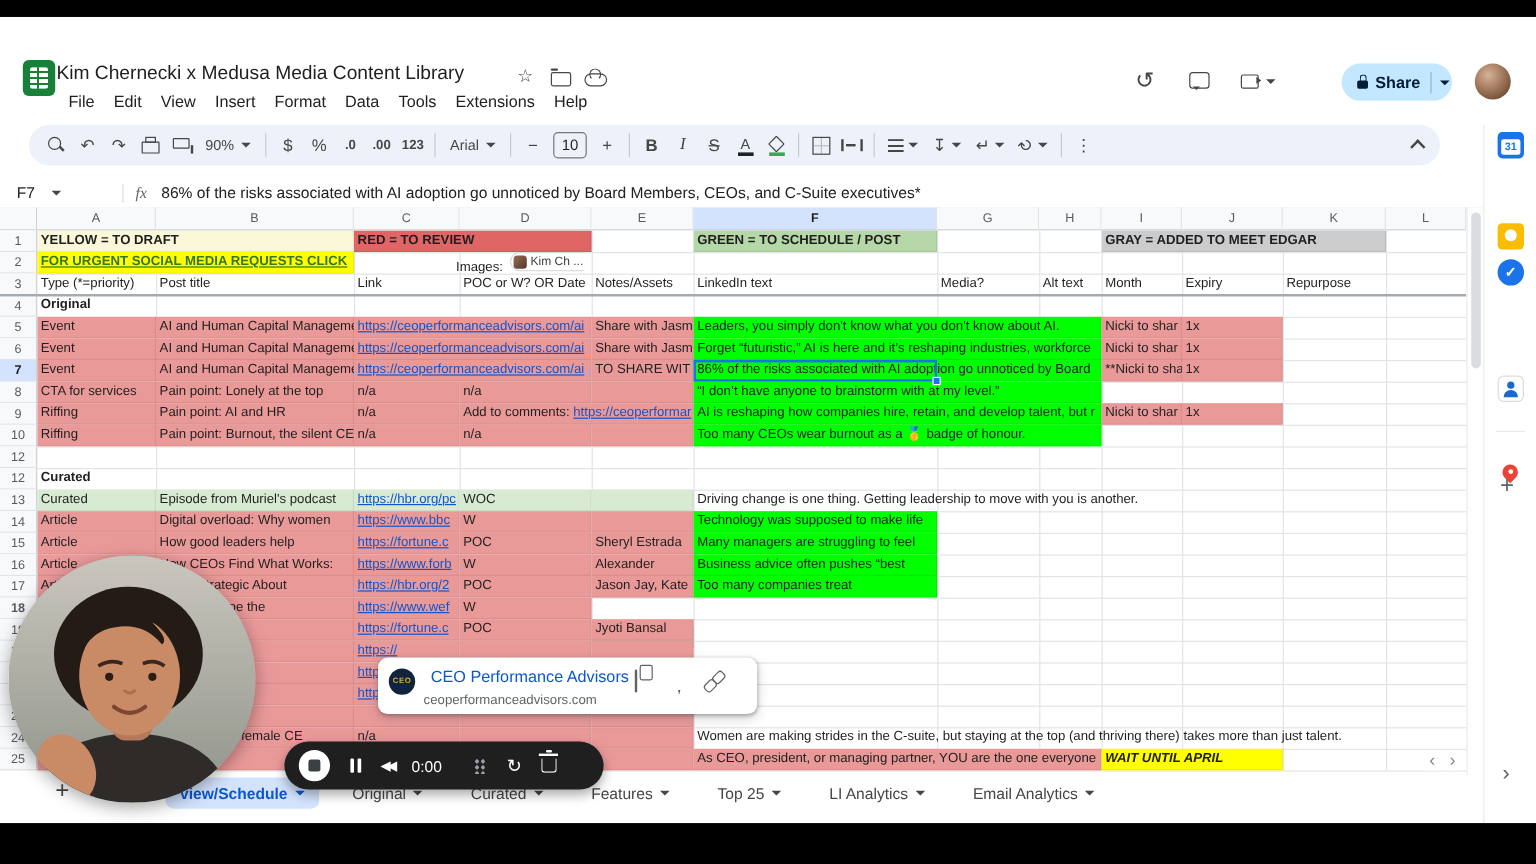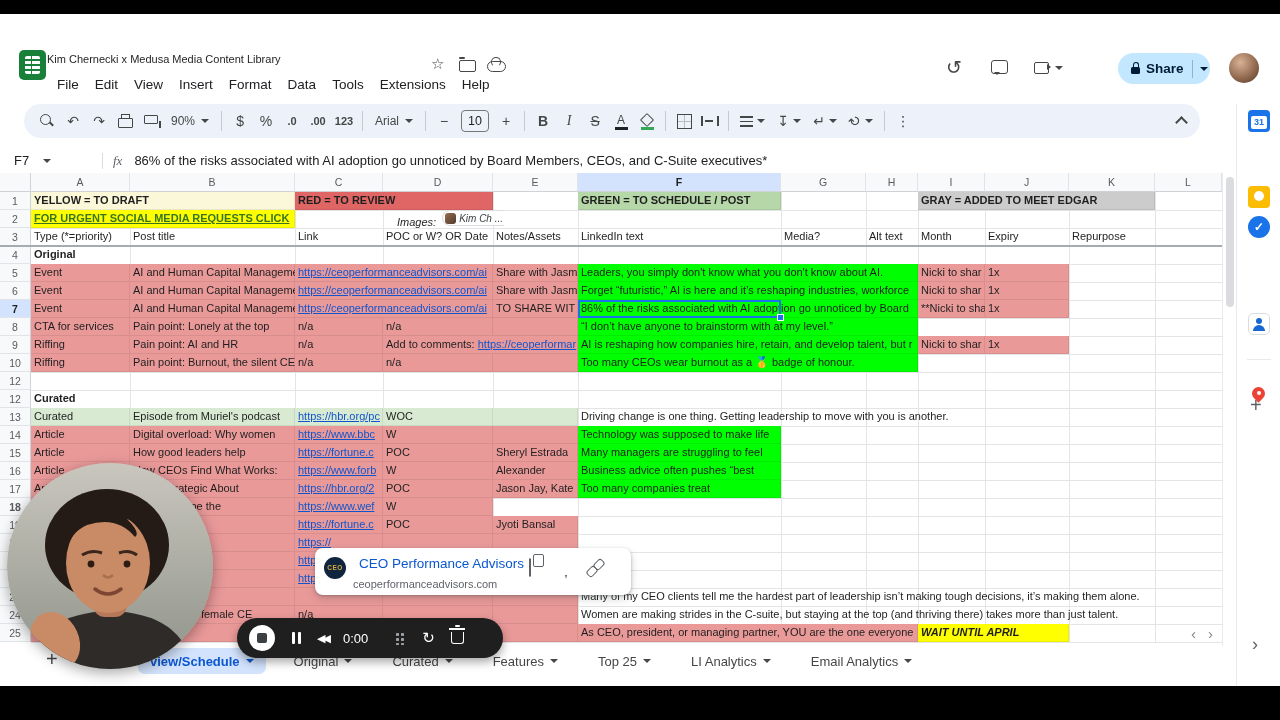--- a/index.html
+++ b/index.html
@@ -8,21 +8,21 @@
   .bar{position:absolute;left:0;width:1280px;background:#000;z-index:100;}
   .bar.top{top:0;height:14px;}
   .bar.bottom{top:686px;height:34px;}
   .app{position:absolute;top:14px;left:0;width:1280px;height:672px;background:#fff;}
 
   
   .logo{position:absolute;left:19px;top:36px;width:27px;height:30px;background:#188038;border-radius:5px;}
   .logo .grid{position:absolute;left:6px;top:6px;width:15px;height:18px;background:#fff;border-radius:2px;
     background-image:linear-gradient(to right,transparent 6px,#188038 6px,#188038 7.5px,transparent 7.5px),
     repeating-linear-gradient(to bottom,transparent 0 3.5px,#188038 3.5px 5px);}
-  .doc-title{position:absolute;left:47px;top:39px;font-size:11px;color:#1f1f1f;white-space:nowrap;}
+  .doc-title{position:absolute;left:47px;top:39px;font-size:16px;color:#1f1f1f;white-space:nowrap;}
   .t-ic{position:absolute;top:41px;color:#444746;font-size:15px;line-height:18px;}
   .ic-folder{position:absolute;top:46px;width:15px;height:10px;border:1.5px solid #444746;border-radius:2px;}
   .ic-folder::before{content:"";position:absolute;left:-1px;top:-4px;width:6px;height:2px;background:#444746;border-radius:1px;}
   .ic-cloud{position:absolute;top:47px;width:17px;height:9px;border:1.5px solid #444746;border-radius:6px;}
   .ic-cloud::before{content:"";position:absolute;left:3px;top:-5px;width:8px;height:8px;border:1.5px solid #444746;border-radius:50%;border-bottom-color:transparent;}
   .menubar{position:absolute;left:49px;top:59px;height:24px;display:flex;}
   .menu-item{font-size:13.5px;color:#202124;padding:3px 8px;border-radius:4px;line-height:18px;}
   .hdr-ic{position:absolute;top:41px;width:26px;height:26px;text-align:center;color:#444746;}
   .glyph-hist{font-size:19px;line-height:26px;}
   .ic-chat{position:absolute;left:5px;top:5px;width:15px;height:12px;border:1.6px solid #444746;border-radius:3px;}
@@ -373,21 +373,21 @@
       <div class="hline" style="left: 31px; top: 556px; width: 1191px;"></div>
       <div class="hline" style="left: 31px; top: 574px; width: 1191px;"></div>
       <div class="hline" style="left: 31px; top: 592px; width: 1191px;"></div>
       <div class="hline" style="left: 31px; top: 610px; width: 1191px;"></div>
       <div class="hline" style="left: 31px; top: 628px; width: 1191px;"></div>
       <div class="cell" style="left: 31px; top: 178px; width: 264px; background: rgb(251, 247, 217); box-shadow: rgba(0, 0, 0, 0.07) -1px -1px 0px inset; font-weight: 700;">YELLOW = TO DRAFT</div>
       <div class="cell" style="left: 295px; top: 178px; width: 198px; background: rgb(224, 102, 102); box-shadow: rgba(0, 0, 0, 0.07) -1px -1px 0px inset; font-weight: 700;">RED = TO REVIEW</div>
       <div class="cell" style="left: 578px; top: 178px; width: 203px; background: rgb(182, 215, 168); box-shadow: rgba(0, 0, 0, 0.07) -1px -1px 0px inset; font-weight: 700;">GREEN = TO SCHEDULE / POST</div>
       <div class="cell" style="left: 918px; top: 178px; width: 237px; background: rgb(204, 204, 204); box-shadow: rgba(0, 0, 0, 0.07) -1px -1px 0px inset; font-weight: 700;">GRAY = ADDED TO MEET EDGAR</div>
       <div class="cell" style="left: 31px; top: 196px; width: 264px; background: rgb(255, 255, 0); box-shadow: rgba(0, 0, 0, 0.07) -1px -1px 0px inset; color: rgb(56, 118, 29); font-weight: 700; text-decoration: underline;">FOR URGENT SOCIAL MEDIA REQUESTS CLICK</div>
-      <div class="cell" style="left: 394px; top: 196px; width: 110px; font-style: italic;">Images:<span class="chip">
+      <div class="cell" style="left: 377px; top: 196px; width: 110px;">Images:<span class="chip">
           <span class="cav"></span>
           <span>Kim Ch ...</span>
         </span></div>
       <div class="cell" style="left: 31px; top: 214px; width: 99px;">Type (*=priority)</div>
       <div class="cell" style="left: 130px; top: 214px; width: 165px;">Post title</div>
       <div class="cell" style="left: 295px; top: 214px; width: 88px;">Link</div>
       <div class="cell" style="left: 383px; top: 214px; width: 110px;">POC or W? OR Date</div>
       <div class="cell" style="left: 493px; top: 214px; width: 85px;">Notes/Assets</div>
       <div class="cell" style="left: 578px; top: 214px; width: 203px;">LinkedIn text</div>
       <div class="cell" style="left: 781px; top: 214px; width: 85px;">Media?</div>
@@ -490,21 +490,20 @@
       <div class="cell" style="left: 31px; top: 556px; width: 99px; background: rgb(234, 153, 153); box-shadow: rgba(0, 0, 0, 0.07) -1px -1px 0px inset;"></div>
       <div class="cell" style="left: 130px; top: 556px; width: 165px; background: rgb(234, 153, 153); box-shadow: rgba(0, 0, 0, 0.07) -1px -1px 0px inset;"></div>
       <div class="cell" style="left: 295px; top: 556px; width: 88px; background: rgb(234, 153, 153); box-shadow: rgba(0, 0, 0, 0.07) -1px -1px 0px inset; color: rgb(17, 85, 204); text-decoration: underline;">https://</div>
       <div class="cell" style="left: 383px; top: 556px; width: 110px; background: rgb(234, 153, 153); box-shadow: rgba(0, 0, 0, 0.07) -1px -1px 0px inset;"></div>
       <div class="cell" style="left: 493px; top: 556px; width: 85px; background: rgb(234, 153, 153); box-shadow: rgba(0, 0, 0, 0.07) -1px -1px 0px inset;"></div>
       <div class="cell" style="left: 31px; top: 574px; width: 99px; background: rgb(234, 153, 153); box-shadow: rgba(0, 0, 0, 0.07) -1px -1px 0px inset;"></div>
       <div class="cell" style="left: 130px; top: 574px; width: 165px; background: rgb(234, 153, 153); box-shadow: rgba(0, 0, 0, 0.07) -1px -1px 0px inset;"></div>
       <div class="cell" style="left: 295px; top: 574px; width: 88px; background: rgb(234, 153, 153); box-shadow: rgba(0, 0, 0, 0.07) -1px -1px 0px inset;"></div>
       <div class="cell" style="left: 383px; top: 574px; width: 110px; background: rgb(234, 153, 153); box-shadow: rgba(0, 0, 0, 0.07) -1px -1px 0px inset;"></div>
       <div class="cell" style="left: 493px; top: 574px; width: 85px; background: rgb(234, 153, 153); box-shadow: rgba(0, 0, 0, 0.07) -1px -1px 0px inset;"></div>
-      <div class="cell" style="left: 578px; top: 574px; width: 577px;">Many of my CEO clients tell me the hardest part of leadership isn’t making tough decisions, it’s making them alone.</div>
       <div class="cell" style="left: 31px; top: 592px; width: 99px; background: rgb(234, 153, 153); box-shadow: rgba(0, 0, 0, 0.07) -1px -1px 0px inset;"></div>
       <div class="cell" style="left: 130px; top: 592px; width: 165px; background: rgb(234, 153, 153); box-shadow: rgba(0, 0, 0, 0.07) -1px -1px 0px inset;">challenges of female CE</div>
       <div class="cell" style="left: 295px; top: 592px; width: 88px; background: rgb(234, 153, 153); box-shadow: rgba(0, 0, 0, 0.07) -1px -1px 0px inset;">n/a</div>
       <div class="cell" style="left: 383px; top: 592px; width: 110px; background: rgb(234, 153, 153); box-shadow: rgba(0, 0, 0, 0.07) -1px -1px 0px inset;"></div>
       <div class="cell" style="left: 493px; top: 592px; width: 85px; background: rgb(234, 153, 153); box-shadow: rgba(0, 0, 0, 0.07) -1px -1px 0px inset;"></div>
       <div class="cell" style="left: 578px; top: 592px; width: 577px;">Women are making strides in the C-suite, but staying at the top (and thriving there) takes more than just talent.</div>
       <div class="cell" style="left: 31px; top: 610px; width: 99px; background: rgb(234, 153, 153); box-shadow: rgba(0, 0, 0, 0.07) -1px -1px 0px inset;"></div>
       <div class="cell" style="left: 130px; top: 610px; width: 165px; background: rgb(234, 153, 153); box-shadow: rgba(0, 0, 0, 0.07) -1px -1px 0px inset;">Assess</div>
       <div class="cell" style="left: 295px; top: 610px; width: 88px; background: rgb(234, 153, 153); box-shadow: rgba(0, 0, 0, 0.07) -1px -1px 0px inset;"></div>
       <div class="cell" style="left: 383px; top: 610px; width: 110px; background: rgb(234, 153, 153); box-shadow: rgba(0, 0, 0, 0.07) -1px -1px 0px inset;">ding page in</div>

